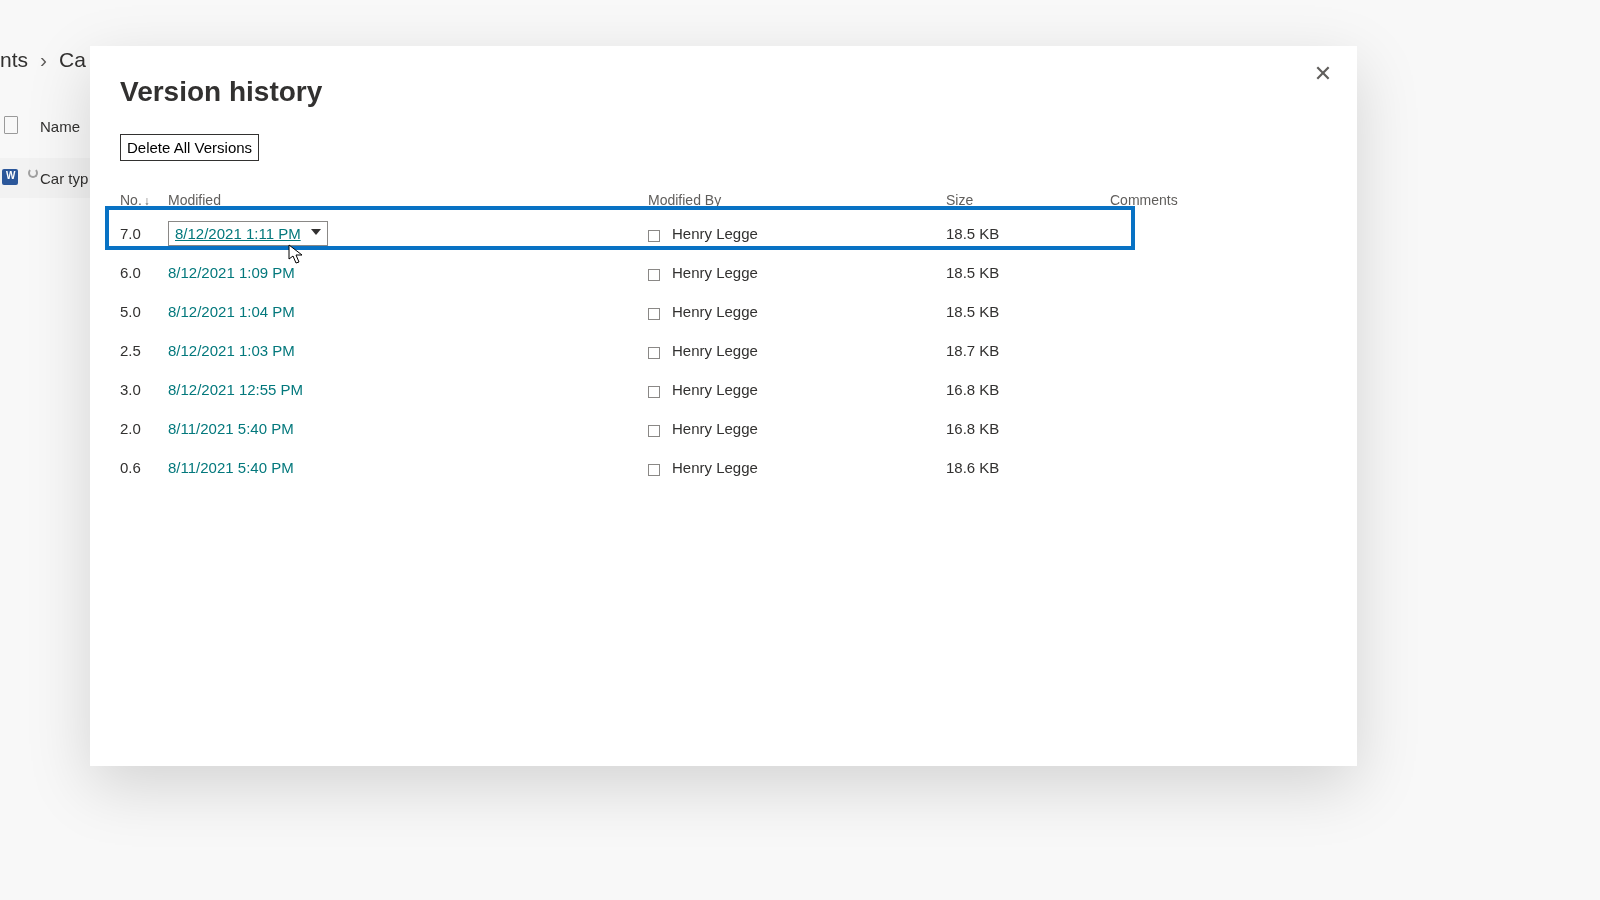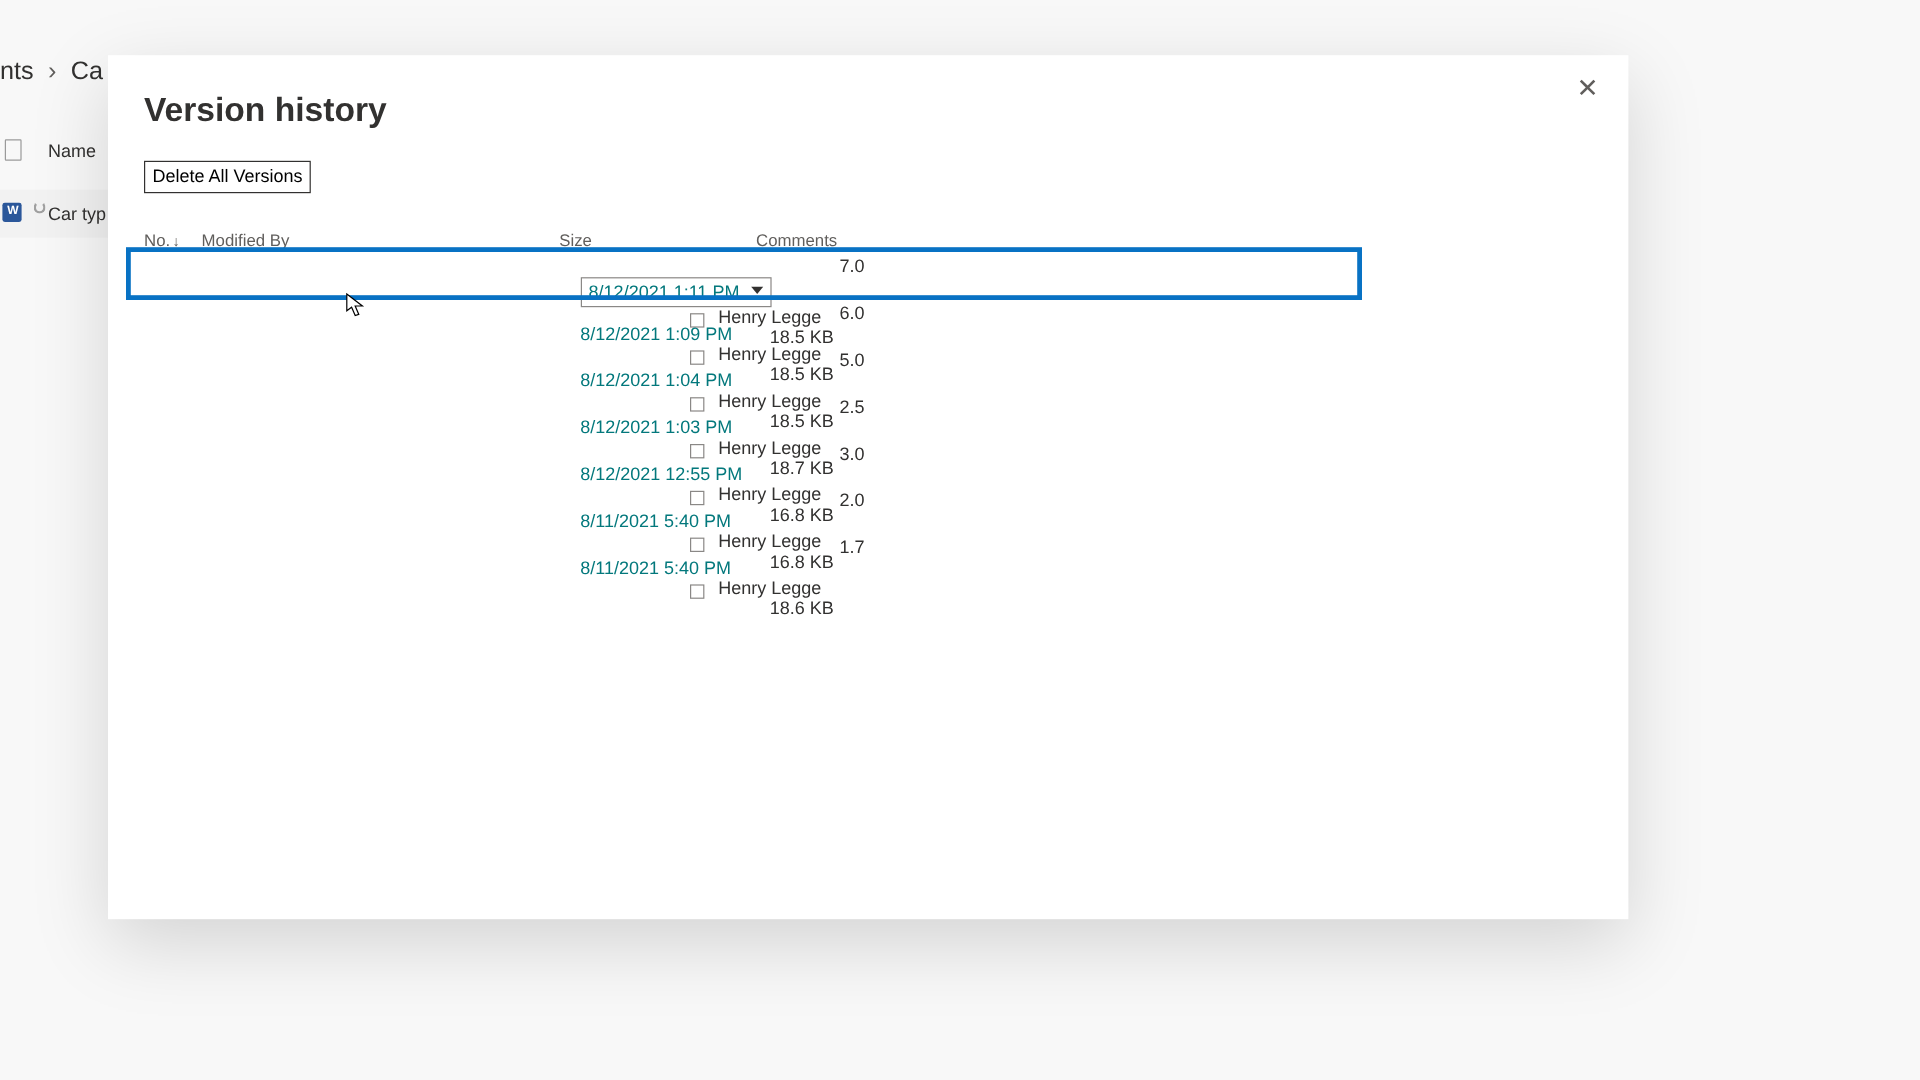--- a/index.html
+++ b/index.html
@@ -94,21 +94,20 @@
 .col-by { width: 298px; }
 .col-size { width: 164px; }
 .col-com { flex:1; }
 .sort-arrow { margin-left:2px; font-size:12px; }
 
 .rows { }
 .vrow {
   display:flex; align-items:center;
   height:39px; font-size:15px;
   position:relative;
-  flex-direction:column;
 }
 .vrow .col-no { color:#323130; font-size:15px; padding-top:0; }
 .modlink { color:#03787c; cursor:pointer; }
 .user { display:flex; align-items:flex-end; gap:12px; }
 .user .sq { width:12px; height:12px; border:1px solid #8a8886; }
 .selrow {
   position:absolute;
   left:15px; top:160px;
   width:1030px; height:44px;
   border:4px solid #0872c4;
@@ -152,20 +151,21 @@
     <span>✕</span>
   </div>
   <div class="modal-title">Version history</div>
   <button class="delete-btn">Delete All Versions</button>
 
   <div class="table">
     <div class="thead">
       <div class="col-no">
         <span>No.</span><span class="sort-arrow">↓</span>
       </div>
+      <div class="col-mod">Modified</div>
       <div class="col-by">Modified By</div>
       <div class="col-size">Size</div>
       <div class="col-com">Comments</div>
     </div>
     <div class="rows" id="rows">
         <div class="vrow">
     <div class="col-no">7.0</div>
     <div class="col-mod"><span class="mod-dd">
               <span class="modlink">8/12/2021 1:11 PM</span>
               <span class="caret"></span>
@@ -233,21 +233,21 @@
     <div class="col-by">
             <div class="user">
               <span class="sq"></span>
               <span>Henry Legge</span>
             </div>
           </div>
     <div class="col-size">16.8 KB</div>
     <div class="col-com"></div>
         </div>
         <div class="vrow">
-    <div class="col-no">1.7</div>
+    <div class="col-no">0.6</div>
     <div class="col-mod"><span class="modlink">8/11/2021 5:40 PM</span></div>
     <div class="col-by">
             <div class="user">
               <span class="sq"></span>
               <span>Henry Legge</span>
             </div>
           </div>
     <div class="col-size">18.6 KB</div>
     <div class="col-com"></div>
         </div>

